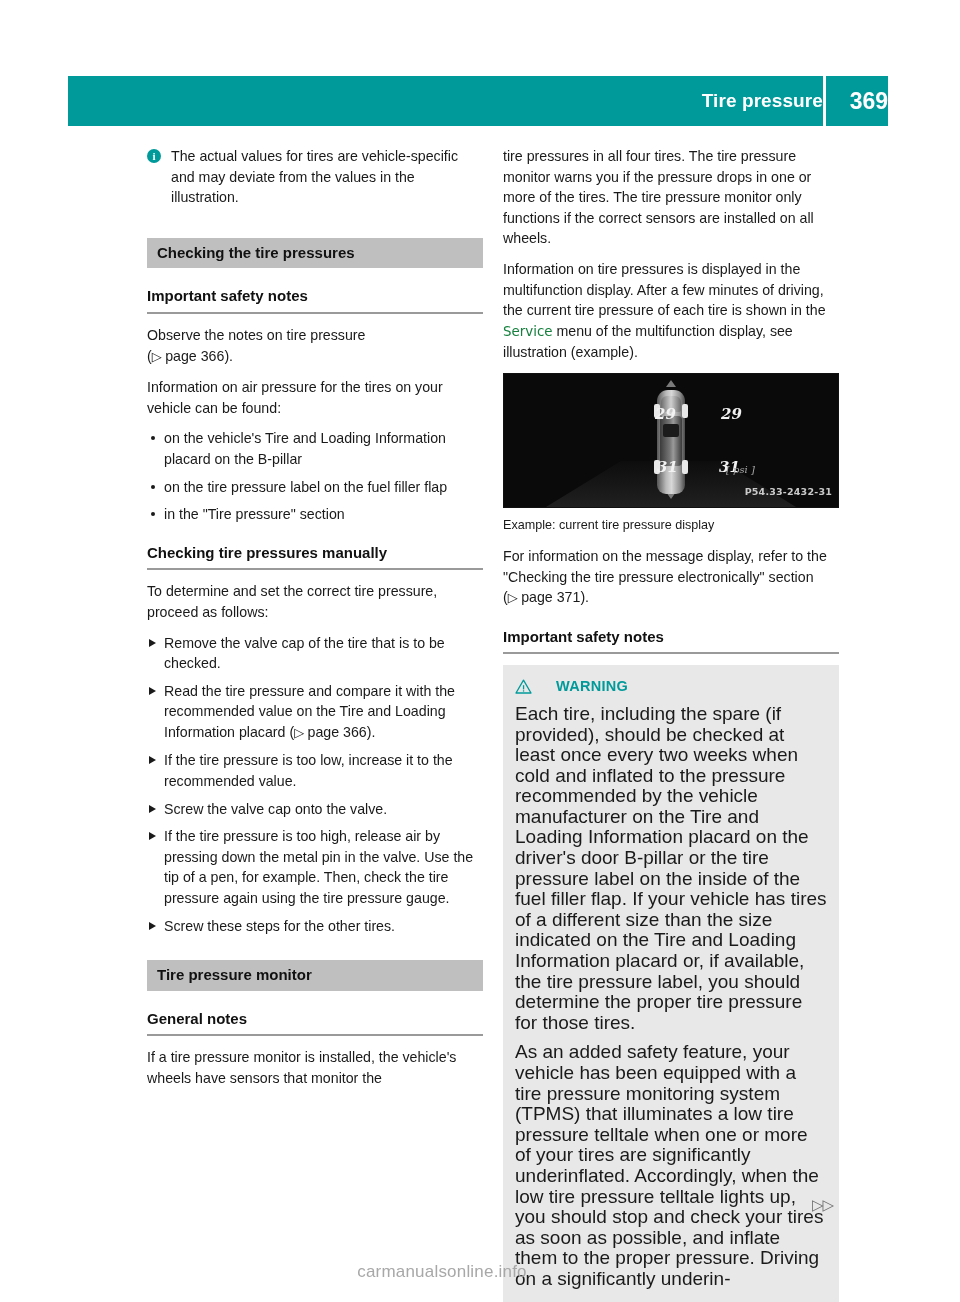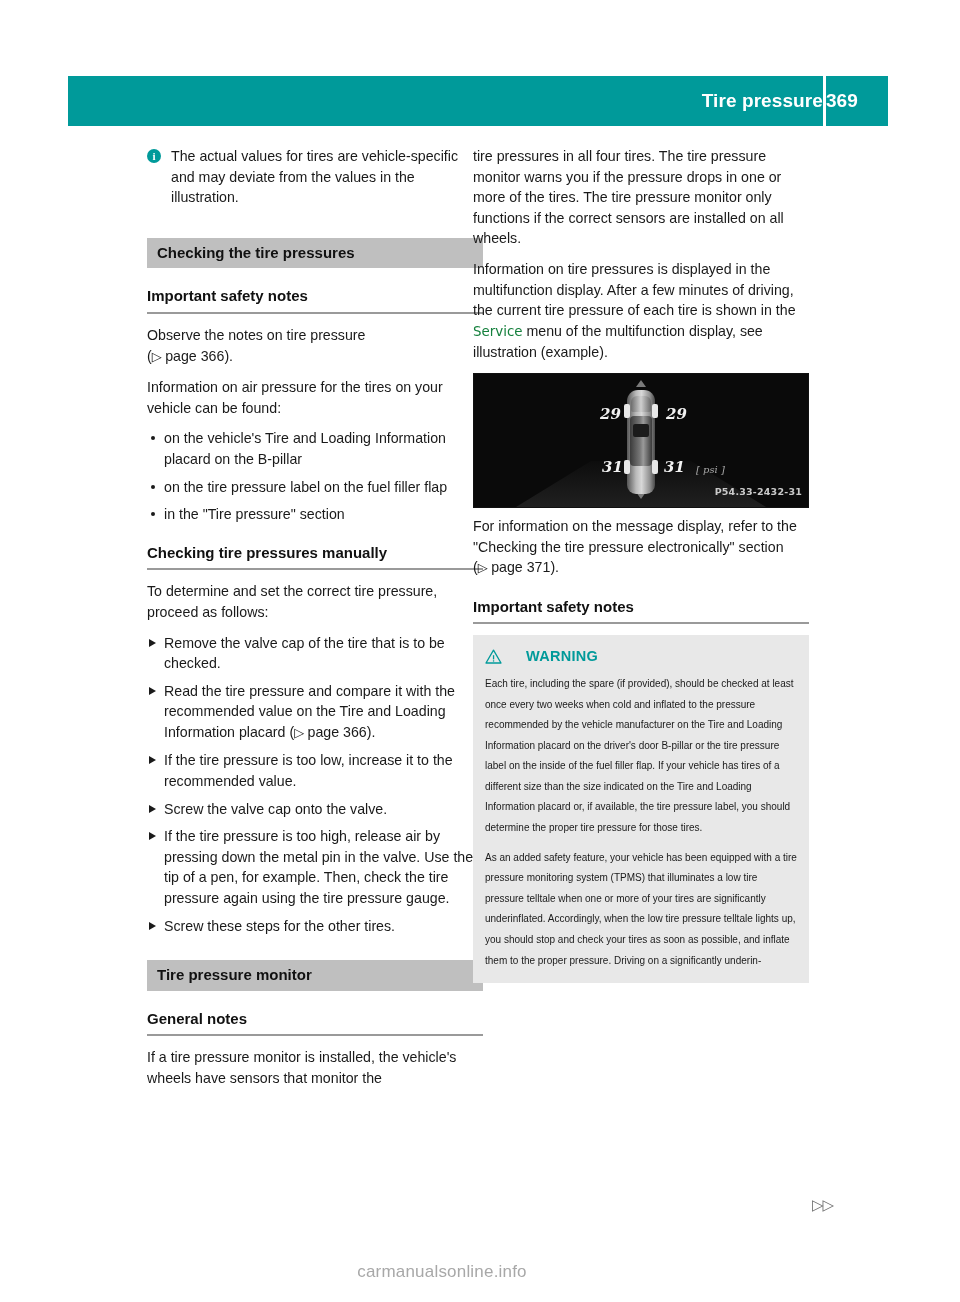--- a/index.html
+++ b/index.html
@@ -35,44 +35,44 @@
     letter-spacing: 0.1px;
     white-space: nowrap;
   }
   .header-divider {
     width: 3px;
     align-self: stretch;
     background: #ffffff;
     flex: 0 0 auto;
   }
   .header-page {
-    font-size: 19px;
+    font-size: 23px;
     font-weight: bold;
     color: #ffffff;
     width: 62px;
-    text-align: left;
+    text-align: right;
     white-space: nowrap;
   }
 
   
   .page-body {
     position: absolute;
     left: 0;
     top: 146px;
     width: 960px;
   }
   .col {
     position: absolute;
     top: 0;
     width: 336px;
     font-size: 14.2px;
     line-height: 20.6px;
   }
   .col-left  { left: 147px; }
-  .col-right { left: 473px; }
+  .col-right { left: 503px; }
 
   p.para {
     margin: 0 0 10px 0;
     text-align: left;
   }
 
   
   .info-note {
     position: relative;
     padding-left: 24px;
@@ -244,20 +244,21 @@
   .tire.fr { right: 0px; top: 14px; }
   .tire.rl { left: 0px;  top: 70px; }
   .tire.rr { right: 0px; top: 70px; }
   .mfd-val {
     position: absolute;
     color: #f2f2f2;
     font-size: 15px;
     font-style: italic;
     font-weight: bold;
     font-family: "DejaVu Serif", serif;
+    margin-left: 25px;
   }
   .v-fl { left: 126px; top: 30px; }
   .v-fr { left: 192px; top: 30px; }
   .v-rl { left: 128px; top: 83px; }
   .v-rr { left: 190px; top: 83px; }
   .mfd-unit {
     position: absolute;
     left: 222px;
     top: 86px;
     color: #a8a8a8;
@@ -312,21 +313,21 @@
   }
   .warn-icon svg { display: block; }
   .warn-title {
     font-size: 14.5px;
     font-weight: bold;
     color: #009a9a;
     letter-spacing: 0.3px;
   }
   .warn-box p {
     margin: 0 0 9px 0;
-    font-size: 10px;
+    font-size: 19px;
     line-height: 20.6px;
   }
   .warn-box p:last-child { margin-bottom: 0; }
 
   
   .side-tab {
     position: absolute;
     right: 0;
     top: 0;
     width: 96px;
@@ -427,20 +428,21 @@
           <div class="tire rl"></div>
           <div class="tire rr"></div>
         </div>
         <div class="mfd-val v-fl">29</div>
         <div class="mfd-val v-fr">29</div>
         <div class="mfd-val v-rl">31</div>
         <div class="mfd-val v-rr">31</div>
         <div class="mfd-unit">[ psi ]</div>
         <div class="mfd-code">P54.33-2432-31</div>
       </div>
+      <div class="fig-caption">Example: current tire pressure display</div>
     </div>
 
     <p class="para"><span>For information on the message display, refer to the "Checking the tire pressure electronically" section (</span><span class="xref"><span class="tri">▷</span>&nbsp;<span>page 371</span><span>).</span></span></p>
 
     <div class="subhead">Important safety notes</div>
 
     <div class="warn-box">
       <div class="warn-head">
         <span class="warn-icon">
           <svg width="17" height="15" viewBox="0 0 17 15" aria-hidden="true">

